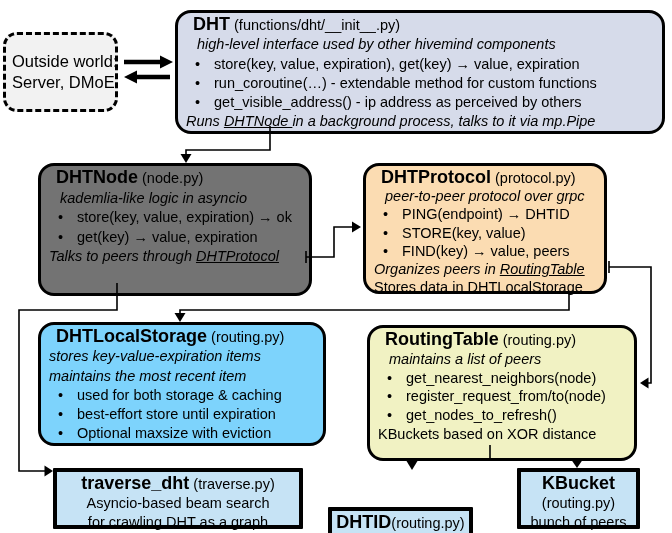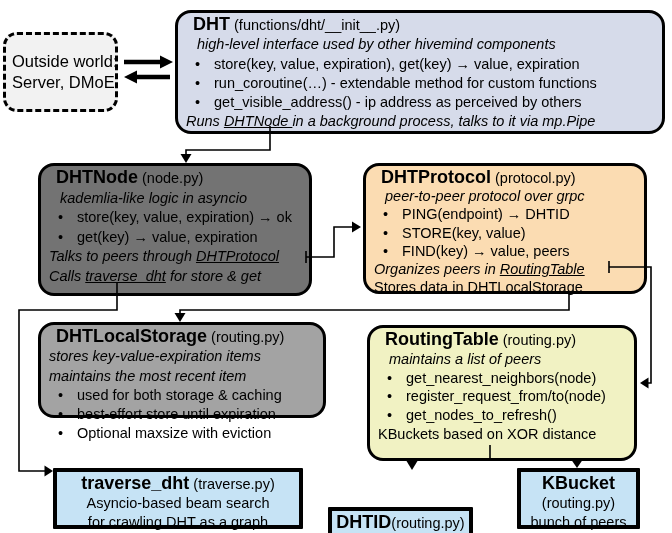--- a/index.html
+++ b/index.html
@@ -15,22 +15,22 @@
   .ind{padding-left:13px;}
   .bullet{display:flex;}
   .bmark{flex:0 0 30px;box-sizing:border-box;padding-left:11px;}
   .ftr{padding-left:2px;}
 
   .outside{left:3px;top:32px;width:115px;height:80px;border-style:dashed;border-width:3px;
            border-radius:14px;background:#f2f2f2;display:flex;flex-direction:column;
            justify-content:center;text-align:center;font-size:16.5px;line-height:21px;}
   .dht{left:175px;top:10px;width:490px;height:124px;background:#d6dbea;}
   .dhtnode{left:38px;top:163px;width:274px;height:133px;background:#737373;line-height:19.5px;}
-  .dhtprotocol{left:363px;top:163px;width:284px;height:131px;background:#fbdcb2;line-height:18.2px;}
-  .localstorage{left:38px;top:322px;width:288px;height:96px;background:#a3a3a3;}
+  .dhtprotocol{left:363px;top:163px;width:244px;height:131px;background:#fbdcb2;line-height:18.2px;}
+  .localstorage{left:38px;top:322px;width:288px;height:124px;background:#7dd3fc;}
   .routingtable{left:367px;top:325px;width:270px;height:136px;background:#f1f2c3;line-height:18.8px;}
   .leaf{border-radius:1px;border-width:4px;background:#c6e3f5;text-align:center;
         line-height:18.8px;padding:2px 2px;}
   .traverse{left:53px;top:468px;width:250px;height:61px;}
   .dhtid{left:328px;top:470px;width:145px;height:60px;margin-top:37px;}
   .kbucket{left:517px;top:468px;width:123px;height:61px;}
 
   svg.overlay{position:absolute;left:0;top:0;z-index:10;pointer-events:none;}
   .box{z-index:1;}
 </style>
@@ -67,21 +67,20 @@
     <div class="line it ind">kademlia-like logic in asyncio</div>
     <div class="line bullet">
         <span class="bmark">•</span>
         <span>store(key, value, expiration) → ok</span>
       </div>
     <div class="line bullet">
         <span class="bmark">•</span>
         <span>get(key) → value, expiration</span>
       </div>
     <div class="line it ftr"><span>Talks to peers through </span><span class="u">DHTProtocol</span></div>
-    <div class="line it ftr"><span>Calls </span><span class="u">traverse_dht</span><span> for store &amp; get</span></div>
   </div>
 
   <div class="box dhtprotocol">
     <div class="line ttl"><span class="b">DHTProtocol</span><span> (protocol.py)</span></div>
     <div class="line it ind">peer-to-peer protocol over grpc</div>
     <div class="line bullet">
         <span class="bmark">•</span>
         <span>PING(endpoint) → DHTID</span>
       </div>
     <div class="line bullet">

